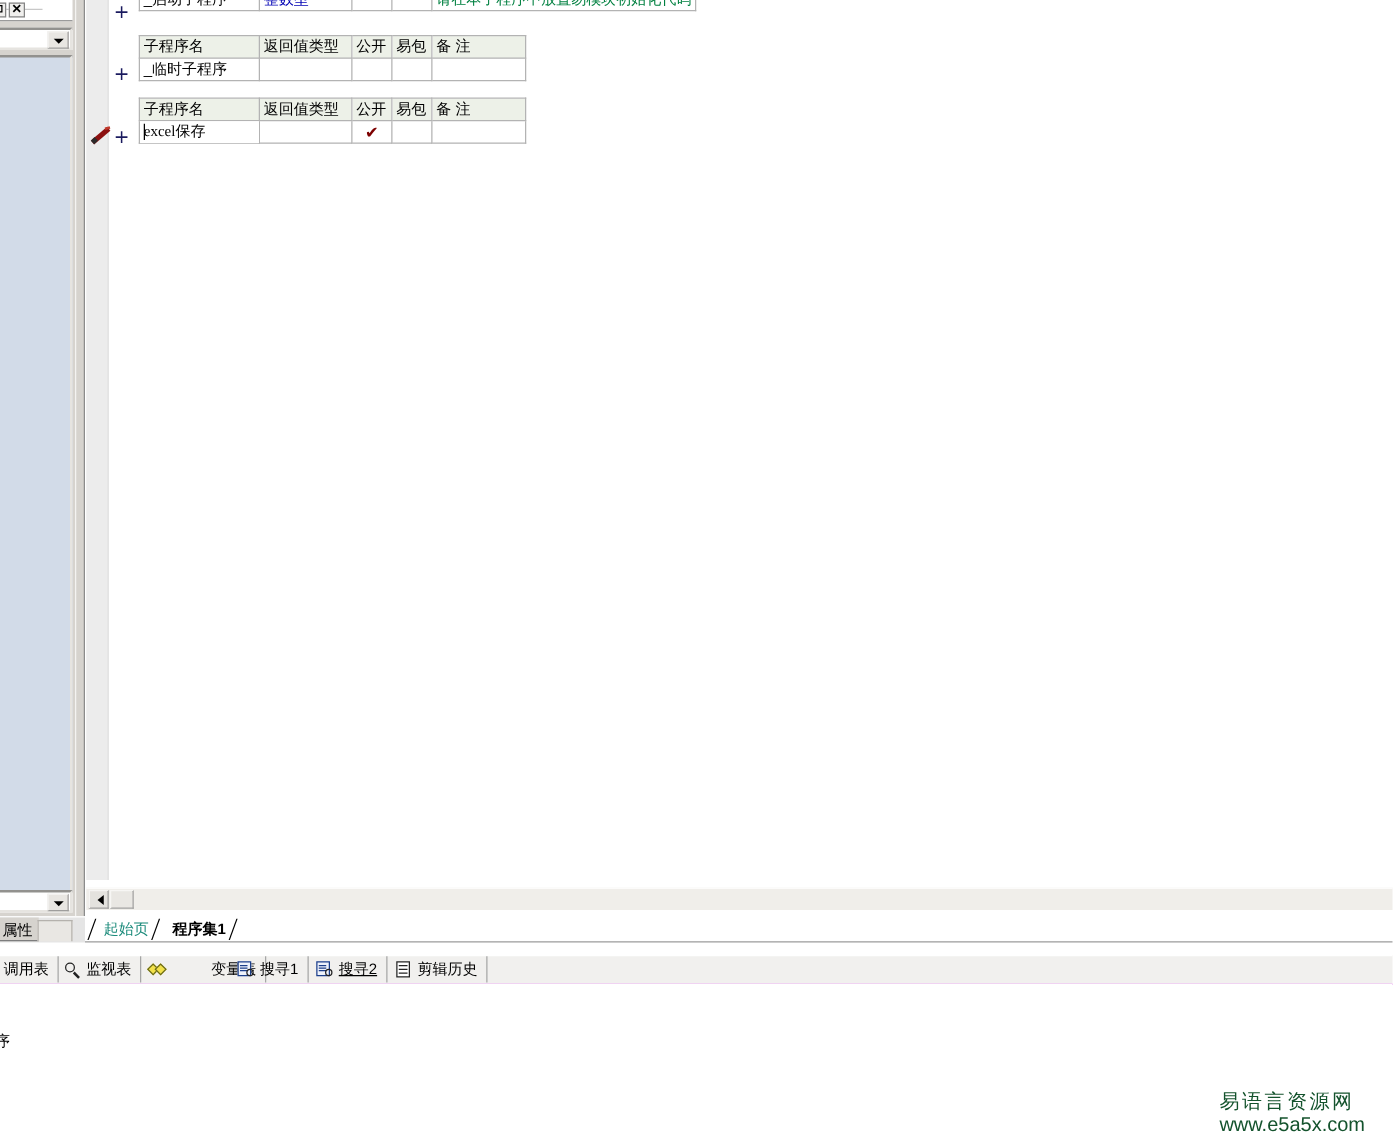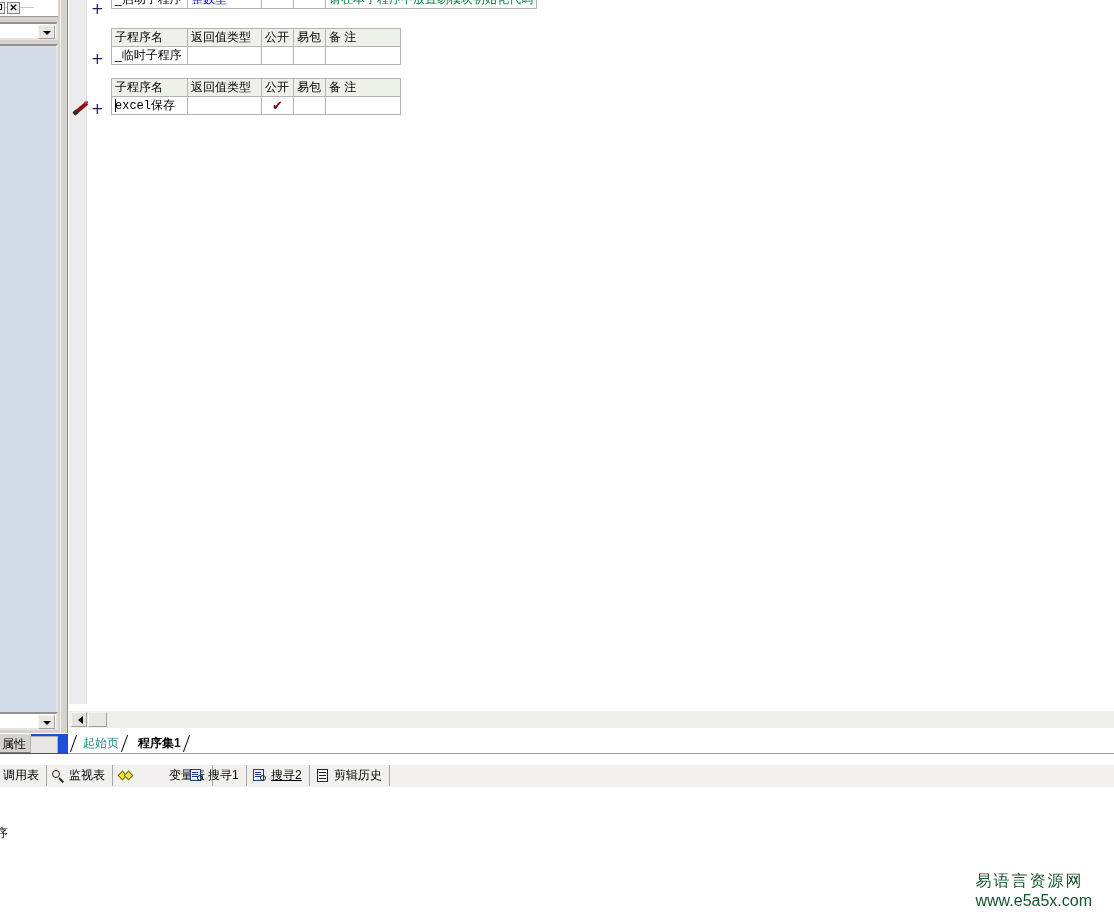--- a/index.html
+++ b/index.html
@@ -125,21 +125,21 @@
     border-left: 1px solid #f4f3f1;
     border-right: 1px solid #8b8b8b;
     box-sizing: border-box;
   }
 
   
   #props-tabstrip {
     position: absolute;
     left: 0; top: 733px;
     width: 68px; height: 20px;
-    background: #1d4ed8;
+    background: #e5e5e5;
     border-top: 1px solid #ffffff;
   }
   #props-tab {
     position: absolute;
     left: -4px; top: 0px;
     height: 19px;
     padding: 2px 5px 0 5px;
     background: #d6d3ce;
     border-left: 1px solid #ffffff;
     border-bottom: 1px solid #7d7d7d;
@@ -208,29 +208,29 @@
     vertical-align: middle;
     white-space: nowrap;
     overflow: hidden;
     box-sizing: border-box;
   }
   .etbl th {
     background: #edf1e8;
     color: #000000;
   }
   .etbl td { background: #ffffff; }
-  .c-name    { width: 76px; }
+  .c-name    { width: 96px; }
   .c-rettype { width: 74px; }
   .c-public  { width: 32px; }
   .c-pack    { width: 32px; }
   .c-note    { width: 75px; }
 
   .txt-blue  { color: #0000b4; }
   .txt-green { color: #008040; }
-  .txt-mono  { font-family: Liberation Mono, monospace; font-size: 12px; text-align: center; }
+  .txt-mono  { font-family: Liberation Serif, serif; font-size: 12px; text-align: center; }
   .chk {
     color: #7d0000;
     font-size: 13px;
     font-weight: bold;
     display: block;
     text-align: center;
     line-height: 16px;
   }
   .caretcell { position: relative; }
   .caret {

